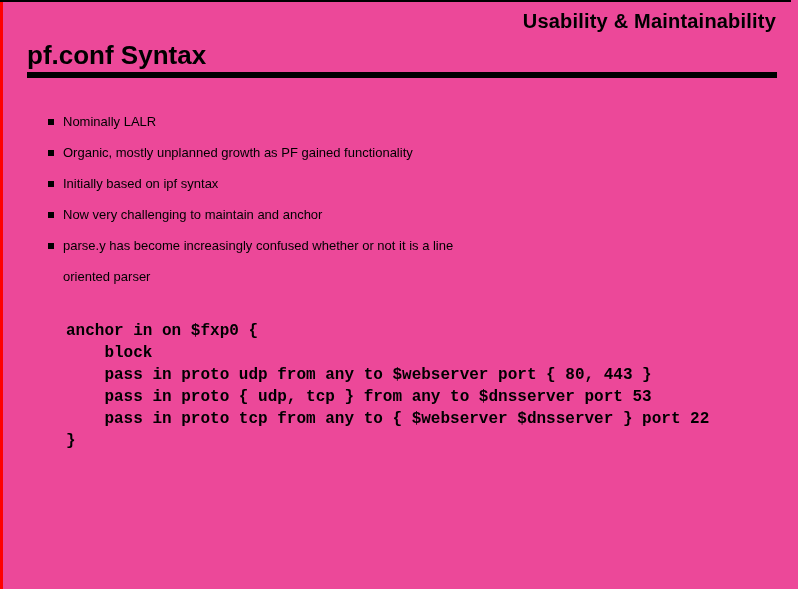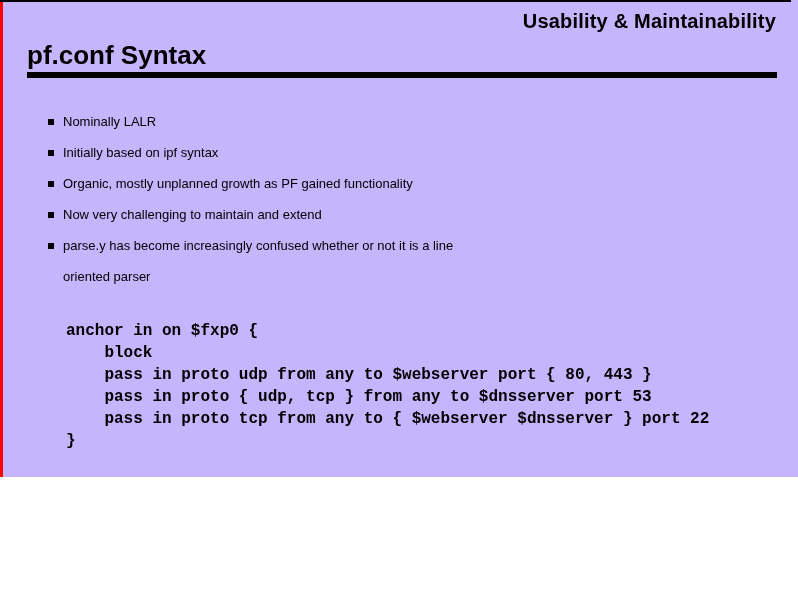--- a/index.html
+++ b/index.html
@@ -4,22 +4,22 @@
 <style>
   html, body {
     margin: 0;
     padding: 0;
     background: #ffffff;
     font-family: "Liberation Sans", sans-serif;
   }
   .slide {
     position: relative;
     width: 798px;
-    height: 477px;
-    background: #c4b5fd;
+    height: 589px;
+    background: #ec4899;
     overflow: hidden;
   }
   .left-border {
     position: absolute;
     left: 0; top: 0;
     width: 3px; height: 598px;
     background: #ff0000;
   }
   .top-border {
     position: absolute;
@@ -107,29 +107,29 @@
 
   <div class="title-rule"></div>
 
   <ul class="bullet-list">
     <li class="bullet-item">
       <span class="bullet-marker"></span>
       <span class="bullet-text">Nominally LALR</span>
     </li>
     <li class="bullet-item">
       <span class="bullet-marker"></span>
+      <span class="bullet-text">Organic, mostly unplanned growth as PF gained functionality</span>
+    </li>
+    <li class="bullet-item">
+      <span class="bullet-marker"></span>
       <span class="bullet-text">Initially based on ipf syntax</span>
     </li>
     <li class="bullet-item">
       <span class="bullet-marker"></span>
-      <span class="bullet-text">Organic, mostly unplanned growth as PF gained functionality</span>
-    </li>
-    <li class="bullet-item">
-      <span class="bullet-marker"></span>
-      <span class="bullet-text">Now very challenging to maintain and extend</span>
+      <span class="bullet-text">Now very challenging to maintain and anchor</span>
     </li>
     <li class="bullet-item">
       <span class="bullet-marker"></span>
       <span class="bullet-text">parse.y has become increasingly confused whether or not it is a line
 oriented parser</span>
     </li>
   </ul>
 
   <pre class="code-block">anchor in on $fxp0 {
     block

